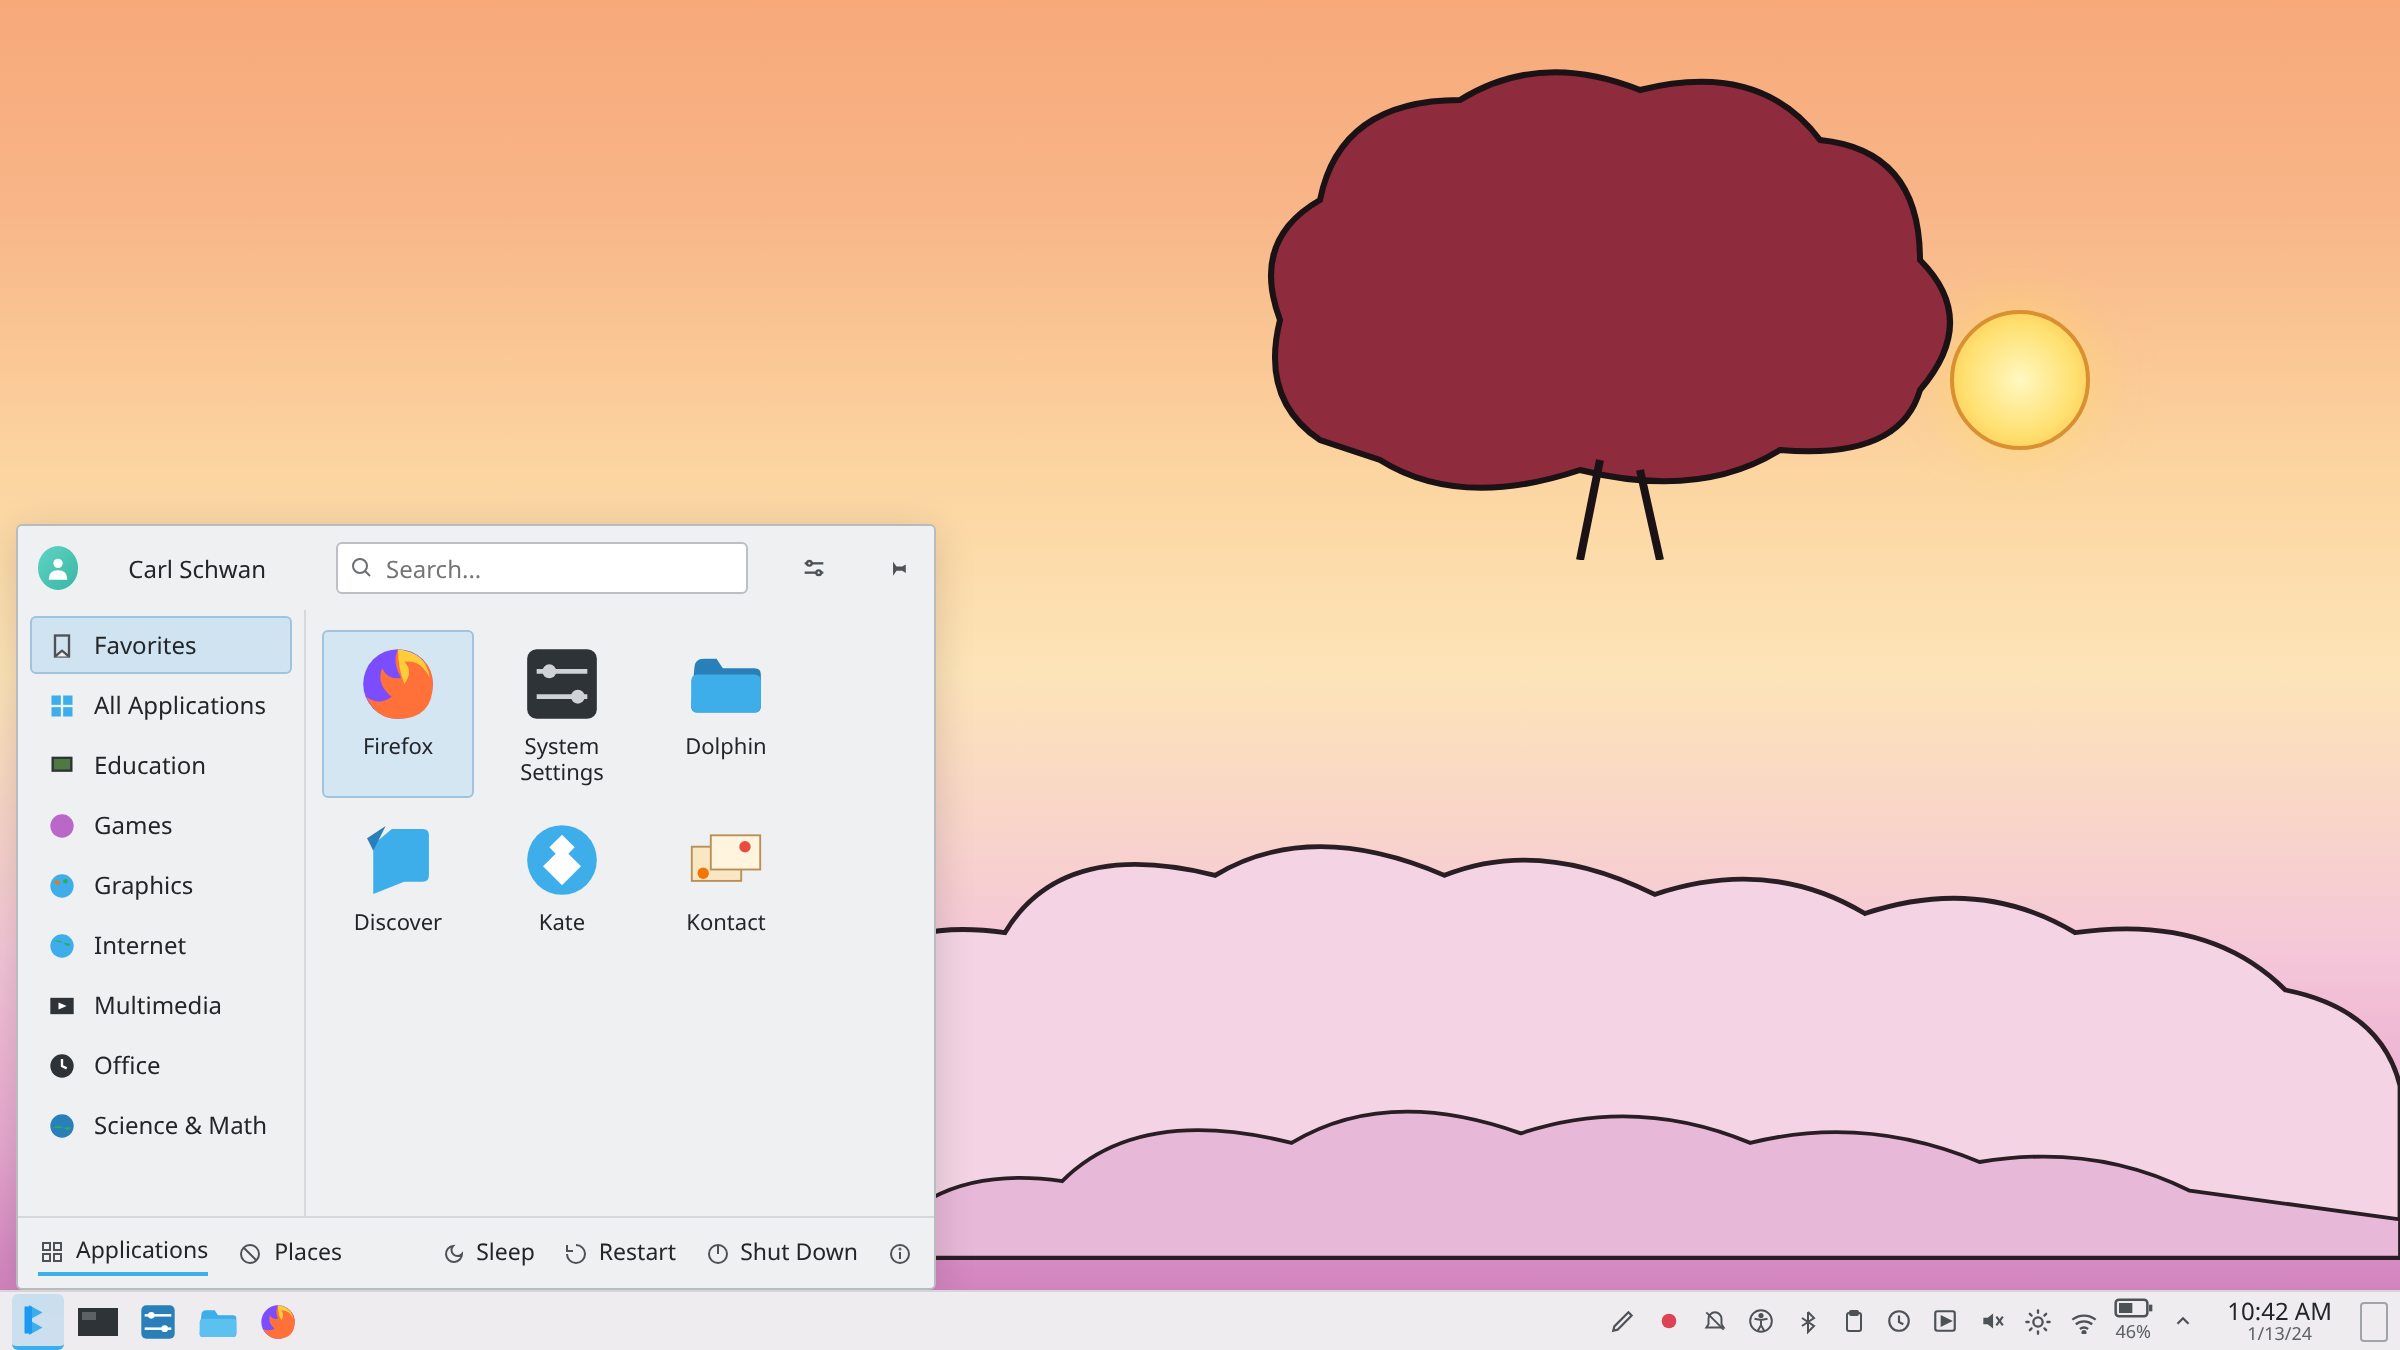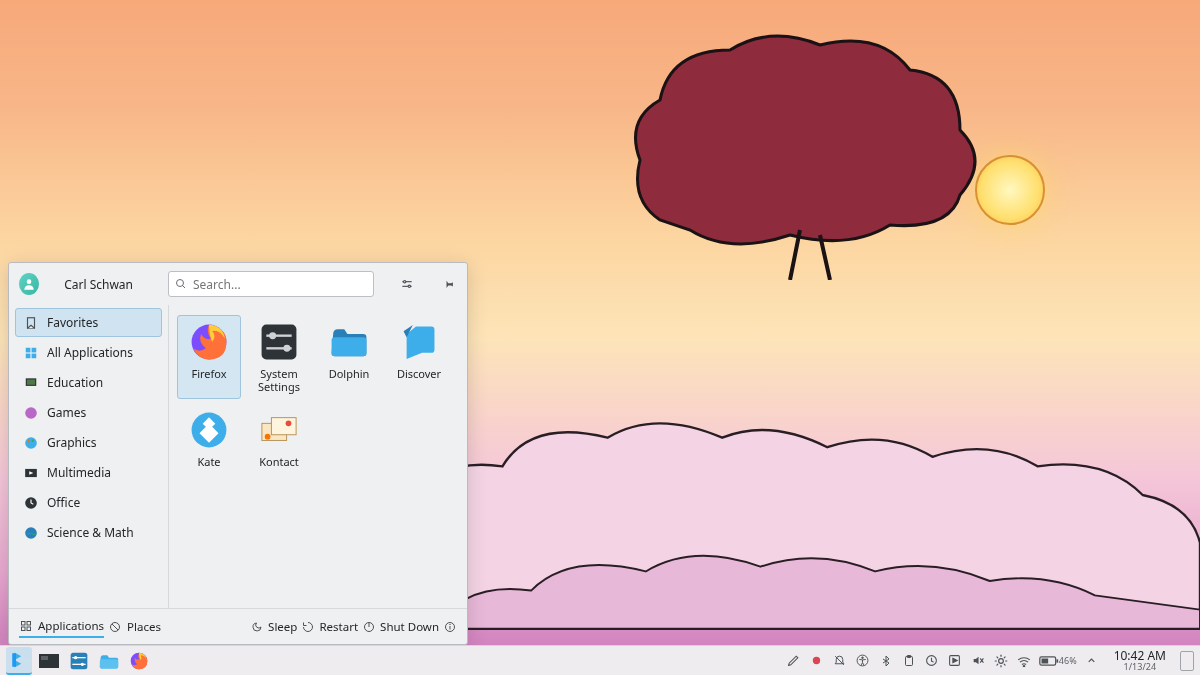--- a/index.html
+++ b/index.html
@@ -23,33 +23,33 @@
   display: flex; flex-direction: column; box-shadow: 0 4px 20px rgba(0,0,0,.15);
 }
 .launcher-header { display:flex; align-items:center; padding:8px 10px; gap:25px; }
 .avatar { width:22px; height:22px; border-radius:50%; background:linear-gradient(135deg,#5fd4c4,#3ab5a5); display:flex; align-items:center; justify-content:center; }
 .username { font-size:12px; color:#232629; flex:0 0 auto; margin-right:10px; }
 .search-wrap { flex:1; position:relative; background:#fff; border:1px solid #bcc0c4; border-radius:3px; height:26px; display:flex; align-items:center; padding:0 6px; gap:6px; }
 .search-wrap input { border:none; outline:none; flex:1; font-size:12px; color:#5c6166; background:transparent; }
 .hdr-icon { width:18px; height:18px; display:flex; align-items:center; justify-content:center; color:#4d5257; cursor:pointer; }
 
 .launcher-body { flex:1; display:flex; overflow:hidden; }
-.sidebar { width:160px; border-right:1px solid #d6d9dc; overflow-y:auto; padding:2px 4px 2px 4px; }
+.sidebar { width:144px; border-right:1px solid #d6d9dc; overflow-y:auto; padding:2px 4px 2px 4px; }
 .sidebar::-webkit-scrollbar{width:6px;} .sidebar::-webkit-scrollbar-thumb{background:#b0b4b8;border-radius:3px;}
 .cat { display:flex; align-items:center; gap:8px; padding:6px 8px; font-size:12px; color:#232629; border-radius:3px; cursor:pointer; margin:1px 2px; }
 .cat.selected { background:#cfe3f0; border:1px solid #9ec5dd; padding:5px 7px; }
 .cat-icon { width:16px; height:16px; display:flex; align-items:center; justify-content:center; flex-shrink:0; }
 
 .favorites { flex:1; padding:10px 8px; display:flex; flex-wrap:wrap; align-content:flex-start; gap:4px 6px; }
-.fav { width:64px; display:flex; flex-direction:column; align-items:center; gap:4px; padding:6px 2px; border-radius:3px; cursor:pointer; }
+.fav { width:76px; display:flex; flex-direction:column; align-items:center; gap:4px; padding:6px 2px; border-radius:3px; cursor:pointer; }
 .fav.selected { background:#d4e6f2; border:1px solid #9ec5dd; padding:5px 1px; }
 .fav-iconbox { width:42px; height:42px; display:flex; align-items:center; justify-content:center; }
 .fav-label { font-size:11px; color:#232629; text-align:center; line-height:1.2; }
 
-.launcher-footer { display:flex; align-items:center; padding:6px 10px; border-top:1px solid #d6d9dc; gap:4px; font-size:11.5px; color:#232629; }
+.launcher-footer { display:flex; align-items:center; padding:6px 10px; border-top:1px solid #d6d9dc; gap:14px; font-size:11.5px; color:#232629; }
 .foot-tab { display:flex; align-items:center; gap:5px; cursor:pointer; padding:3px 0; }
 .foot-tab.active { border-bottom:2px solid #3daee9; }
 .foot-spacer { flex:1; }
 .foot-act { display:flex; align-items:center; gap:4px; cursor:pointer; }
 .foot-icon { width:14px; height:14px; display:flex; align-items:center; justify-content:center; color:#4d5257; }
 
 
 .taskbar { position:absolute; left:0; right:0; bottom:0; height:30px; background:rgba(239,240,241,.97); border-top:1px solid rgba(0,0,0,.1); display:flex; align-items:center; padding:0 6px; gap:4px; }
 .task-item { width:26px; height:24px; display:flex; align-items:center; justify-content:center; border-radius:3px; cursor:pointer; }
 .task-item.active { background:rgba(61,174,233,.2); border-bottom:2px solid #3daee9; height:28px; }
@@ -157,20 +157,29 @@
               <circle cx="12" cy="12" r="10" fill="#3daee9"></circle>
               <circle cx="8" cy="9" r="2" fill="#f67400"></circle>
               <circle cx="15" cy="8" r="2" fill="#27ae60"></circle>
             </svg>
           </span>
           <span>Graphics</span>
         </div>
         <div class="cat">
           <span class="cat-icon">
             <svg width="14" height="14" viewBox="0 0 24 24">
+              <circle cx="12" cy="12" r="10" fill="#3daee9"></circle>
+              <path d="M5 8 Q10 6 14 10 Q18 14 19 10" fill="#27ae60"></path>
+            </svg>
+          </span>
+          <span>Internet</span>
+        </div>
+        <div class="cat">
+          <span class="cat-icon">
+            <svg width="14" height="14" viewBox="0 0 24 24">
               <rect x="2" y="5" width="20" height="14" fill="#2e3338"></rect>
               <path d="M9 9l7 3-7 3z" fill="#fff"></path>
             </svg>
           </span>
           <span>Multimedia</span>
         </div>
         <div class="cat">
           <span class="cat-icon">
             <svg width="14" height="14" viewBox="0 0 24 24">
               <circle cx="12" cy="12" r="10" fill="#2e3338"></circle>
@@ -416,21 +425,21 @@
             <line x1="17.5" y1="6.5" x2="19" y2="5"></line>
           </g>
         </svg>
       </div>
     <div class="tray-icon">
         <svg width="14" height="12" viewBox="0 0 24 20" fill="none" stroke="currentColor" stroke-width="2">
           <path d="M2 8a16 16 0 0120 0M5 12a11 11 0 0114 0M8.5 16a6 6 0 017 0"></path>
           <circle cx="12" cy="19" r="1.2" fill="currentColor"></circle>
         </svg>
       </div>
-    <div style="display:flex;flex-direction:row;align-items:center;">
+    <div style="display:flex;flex-direction:column;align-items:center;">
       <svg width="20" height="10" viewBox="0 0 24 12">
           <rect x="1" y="1" width="19" height="10" rx="2" fill="none" stroke="#4d5257" stroke-width="1.5"></rect>
           <rect x="21" y="4" width="2" height="4" fill="#4d5257"></rect>
           <rect x="3" y="3" width="8" height="6" fill="#4d5257"></rect>
         </svg>
       <span class="battery-pct">46%</span>
     </div>
     <div class="tray-icon">
         <svg width="11" height="11" viewBox="0 0 24 24" fill="none" stroke="currentColor" stroke-width="2.5">
           <path d="M6 15l6-6 6 6"></path>

